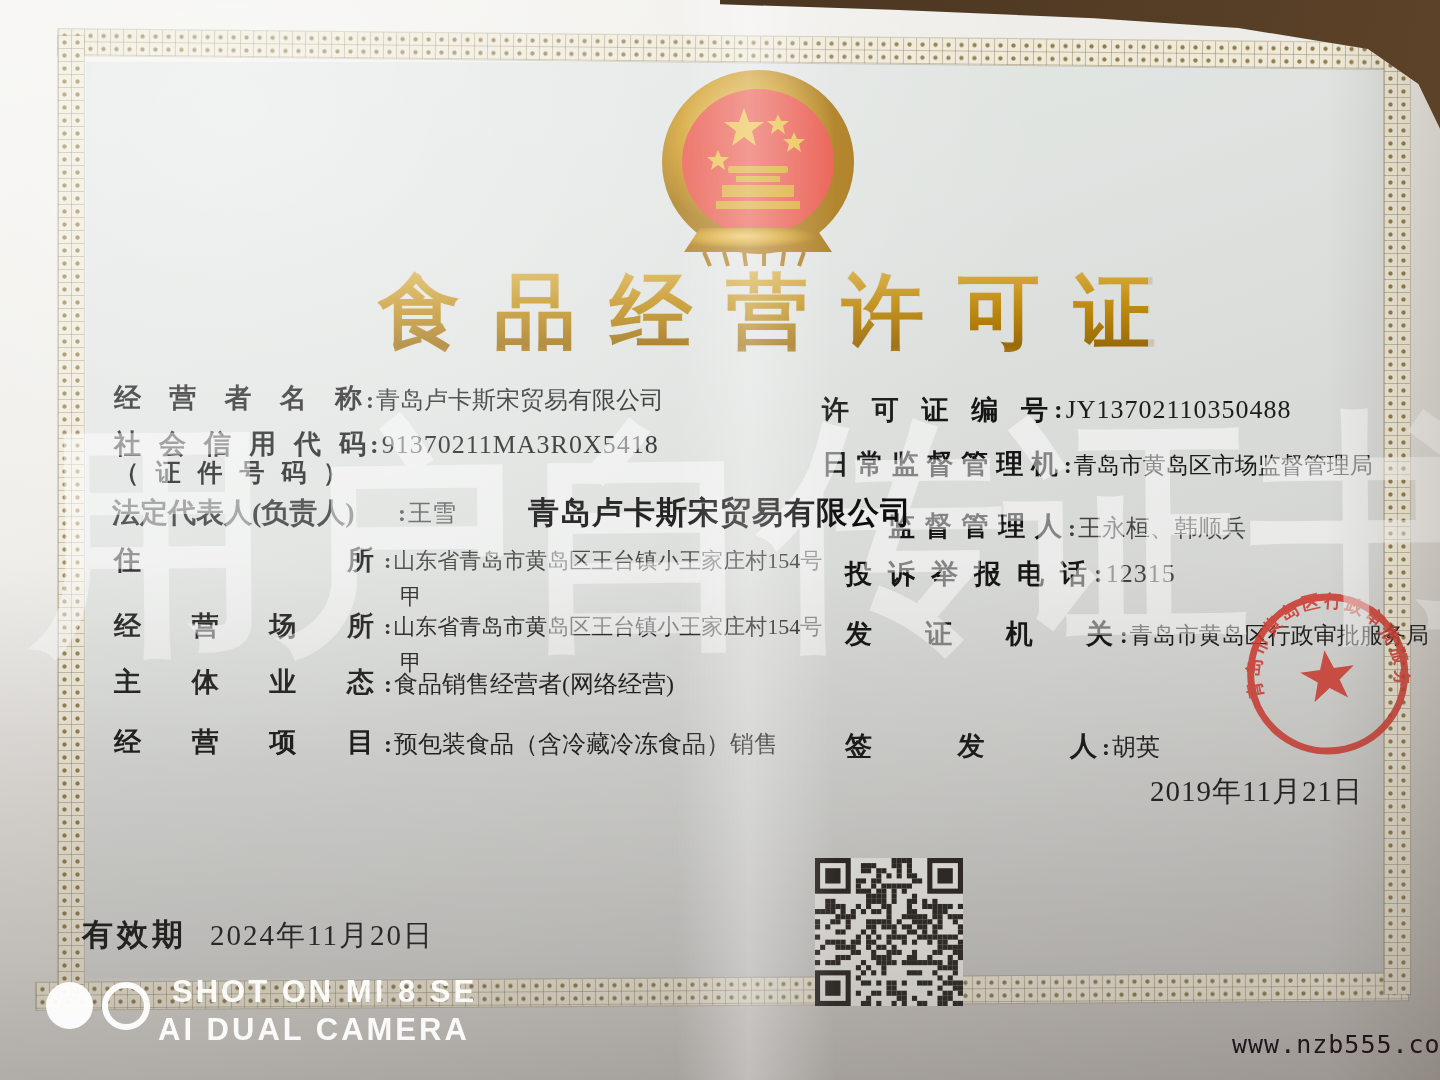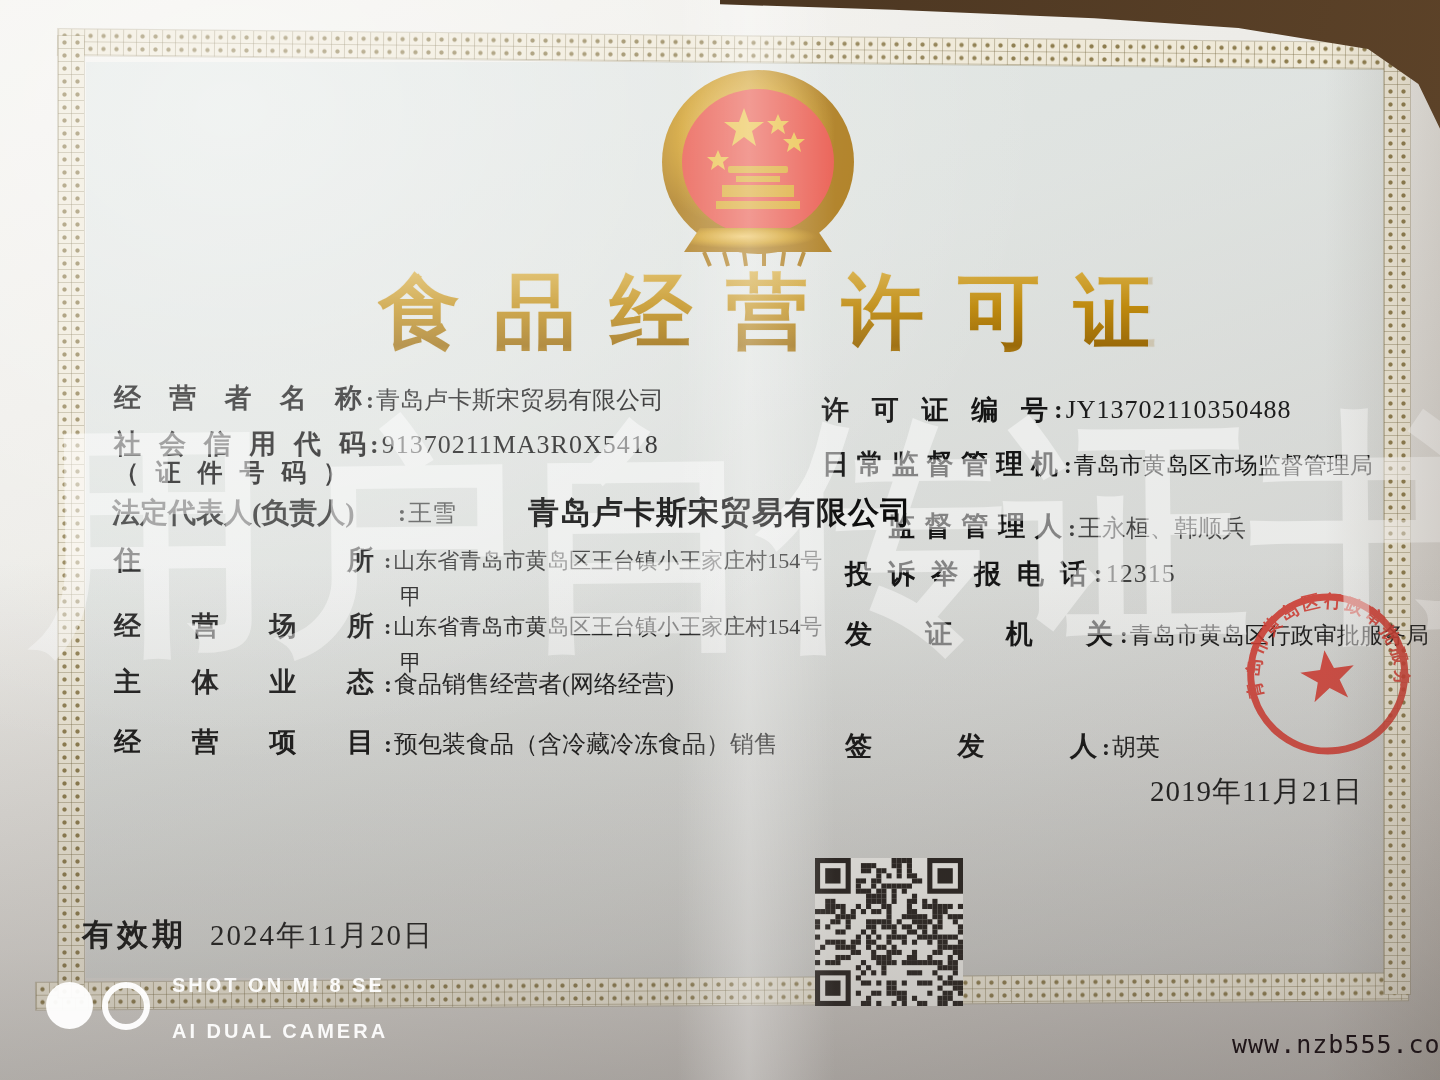--- a/index.html
+++ b/index.html
@@ -52,23 +52,23 @@
   #wm-big{left:30px;top:408px;width:1400px;font-size:244px;line-height:1.05;
     font-family:"Liberation Sans",sans-serif;font-weight:bold;
     color:rgba(255,255,255,.48);transform:rotate(-.6deg);}
   #overlay-name{left:528px;top:492px;font-size:31px;font-weight:bold;
     font-family:"Liberation Sans",sans-serif;color:#0d0d0d;letter-spacing:1px;}
   #cam-circle1{left:46px;top:982px;width:47px;height:47px;border-radius:50%;
     background:rgba(255,255,255,.95);}
   #cam-circle2{left:102px;top:982px;width:36px;height:36px;border-radius:50%;
     border:6px solid rgba(255,255,255,.95);}
   .cam-text{font-family:"Liberation Sans",sans-serif;color:rgba(255,255,255,.93);
-    font-size:20px;letter-spacing:3px;font-weight:bold;}
+    font-size:31px;letter-spacing:3px;font-weight:bold;}
   #cam-line1{left:172px;top:974px;}
-  #cam-line2{left:172px;top:1012px;margin-top:8px;}
+  #cam-line2{left:158px;top:1012px;}
   #site-wm{left:1232px;top:1030px;font-family:"DejaVu Sans Mono",monospace;
     font-size:25px;color:#201619;letter-spacing:1px;}
 </style>
 </head>
 <body>
 
 <div class="abs" id="paper"></div>
 <div class="abs" id="inner-tint"></div>
 
 <div class="abs frame" id="frame-top"></div>

